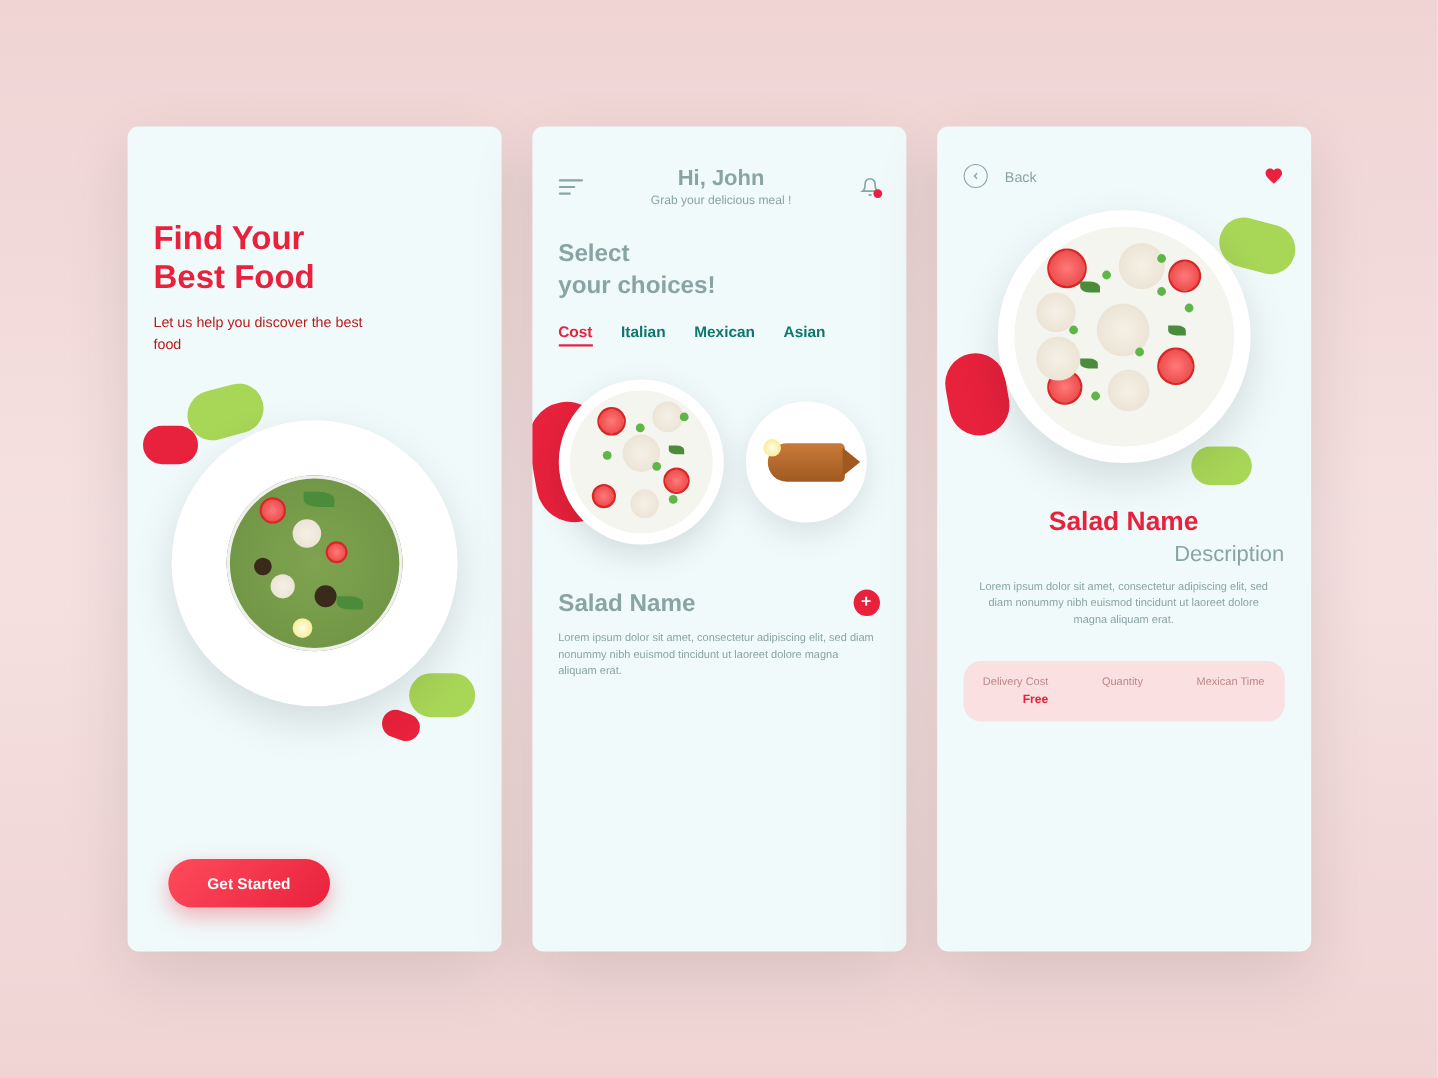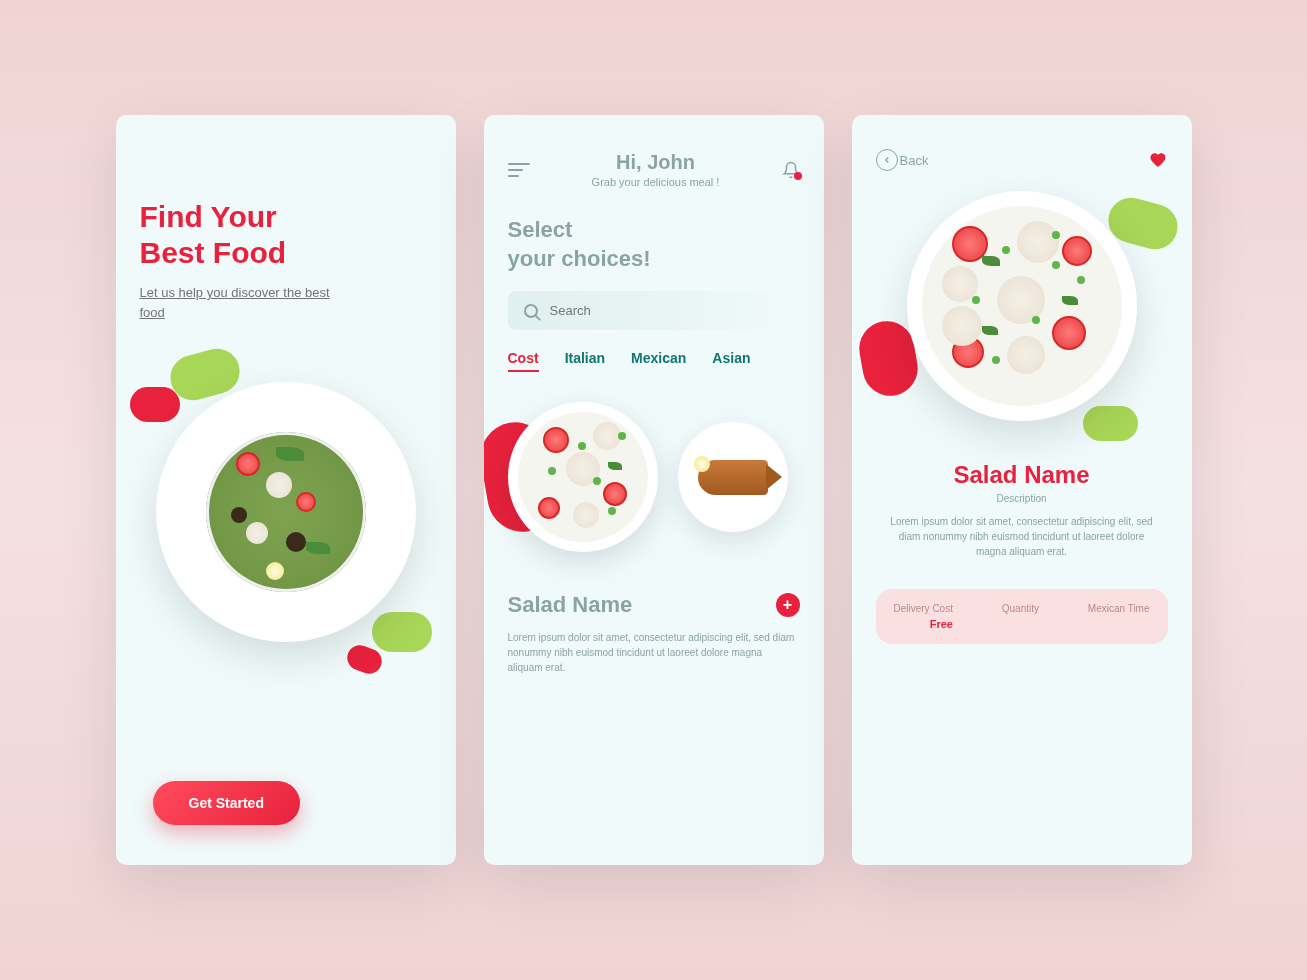--- a/index.html
+++ b/index.html
@@ -18,21 +18,21 @@
     height: 750px;
     background: #f0fafa;
     border-radius: 10px;
     box-shadow: 0 20px 60px rgba(0,0,0,0.1);
     position: relative;
     overflow: hidden;
     padding: 24px;
   }
   
   .s1-title { color: #e8213c; font-size: 30px; font-weight: 800; margin-top: 60px; line-height: 1.2; }
-  .s1-sub { color: #737373; font-size: 13px; margin-top: 12px; line-height: 1.5; max-width: 200px; text-decoration: underline; }
+  .s1-sub { color: #b91c1c; font-size: 13px; margin-top: 12px; line-height: 1.5; max-width: 200px; }
   .s1-plate-wrap { position: relative; margin-top: 40px; height: 320px; }
   .blob { position: absolute; border-radius: 50%; }
   .blob-green1 { width: 70px; height: 45px; background: #a8d657; top: -10px; left: 30px; border-radius: 40px; transform: rotate(-15deg); }
   .blob-red1 { width: 50px; height: 35px; background: #e8213c; top: 25px; left: -10px; border-radius: 30px; }
   .blob-green2 { width: 60px; height: 40px; background: #a8d657; bottom: 30px; right: 0; border-radius: 30px; }
   .blob-red2 { width: 35px; height: 25px; background: #e8213c; bottom: 10px; right: 50px; border-radius: 20px; transform: rotate(20deg); }
   .plate-outer {
     width: 260px; height: 260px; background: #fff; border-radius: 50%;
     display: flex; align-items: center; justify-content: center;
     box-shadow: 0 15px 40px rgba(0,0,0,0.12);
@@ -82,32 +82,32 @@
   .s2-fish { width: 70px; height: 35px; background: linear-gradient(180deg,#c97a3a,#a05a20); border-radius: 40px 10px 10px 40px; position:relative; }
   .s2-fish::after{content:'';position:absolute;right:-14px;top:4px;width:0;height:0;border-left:16px solid #a05a20;border-top:13px solid transparent;border-bottom:13px solid transparent;}
   .s2-fish-egg{position:absolute;width:16px;height:16px;background:radial-gradient(circle,#fffde7,#f5e67a);border-radius:50%;left:-4px;top:-4px;}
   .s2-name-row { display:flex; align-items:center; justify-content:space-between; margin-top: 30px; }
   .s2-item-name { color:#8aa4a4; font-size: 22px; font-weight:700; }
   .s2-add-btn { width:24px; height:24px; background:#e8213c; border-radius:50%; color:#fff; display:flex; align-items:center; justify-content:center; font-size:16px; font-weight:700; }
   .s2-desc { color:#8aa4a4; font-size:10px; line-height:1.5; margin-top:12px; }
   .s2-price { color:#8aa4a4; font-size: 20px; font-weight:600; margin-top: 30px; }
   
   .s3-header { display:flex; align-items:center; justify-content:space-between; margin-top:10px; }
-  .s3-back { display:flex; align-items:center; gap:2px; color:#8aa4a4; font-size:13px; cursor:pointer; }
+  .s3-back { display:flex; align-items:center; gap:16px; color:#8aa4a4; font-size:13px; cursor:pointer; }
   .back-circ { width:22px; height:22px; border:1.5px solid #8aa4a4; border-radius:50%; display:flex; align-items:center; justify-content:center; }
   .back-circ svg { width:10px; height:10px; }
   .heart-icon { width:20px; height:18px; }
   .s3-img-wrap { position:relative; height:260px; margin-top:20px; }
   .s3-blob-g1{position:absolute;width:70px;height:45px;background:#a8d657;top:10px;right:-10px;border-radius:35px;transform:rotate(15deg);}
   .s3-blob-r{position:absolute;width:55px;height:75px;background:#e8213c;bottom:55px;left:-15px;border-radius:30px;transform:rotate(-10deg);}
   .s3-blob-g2{position:absolute;width:55px;height:35px;background:#a8d657;bottom:10px;right:30px;border-radius:30px;}
   .s3-plate{width:230px;height:230px;background:#fff;border-radius:50%;box-shadow:0 15px 40px rgba(0,0,0,0.12);position:absolute;left:50%;transform:translateX(-50%);top:0;display:flex;align-items:center;justify-content:center;}
   .s3-salad{width:200px;height:200px;border-radius:50%;background:#f5f5f0;position:relative;overflow:hidden;}
   .s3-name { color:#e8213c; font-size:24px; font-weight:800; text-align:center; margin-top:10px; }
-  .s3-desc-label { color:#8aa4a4; font-size:10px; text-align:center; margin-top:4px; }
+  .s3-desc-label { color:#8aa4a4; font-size:20px; text-align:right; margin-top:4px; }
   .s3-desc-text { color:#8aa4a4; font-size:10px; text-align:center; line-height:1.5; margin-top:10px; padding: 0 10px; }
   .s3-info-bar { background:#fae0e0; border-radius:16px; padding:14px 18px; display:flex; justify-content:space-between; margin-top:30px; }
   .s3-info-col { text-align:right; }
   .s3-info-lbl { color:#b88; font-size:10px; }
   .s3-info-val { color:#e8213c; font-size:11px; font-weight:700; margin-top:4px; min-height:12px; }
   .s3-order-btn {
     display:block; margin: 26px auto 0;
     background: linear-gradient(135deg,#ff4b5c,#e8213c);
     color:#fff; border:none; padding:14px 36px; border-radius:30px;
     font-weight:800; font-size:13px; letter-spacing:0.5px;
@@ -171,24 +171,20 @@
         </svg>
       <div class="bell-dot"></div>
     </div>
   </div>
 
   <h2 class="s2-select">
     <span>Select</span><br>
     <span>your choices!</span>
   </h2>
 
-  <div class="s2-search">
-    <div class="search-icon"></div>
-    <input type="text" placeholder="Search" style="">
-  </div>
 
   <div class="s2-tabs">
     <div class="s2-tab active">Cost</div>
     <div class="s2-tab">Italian</div>
     <div class="s2-tab">Mexican</div>
     <div class="s2-tab">Asian</div>
   </div>
 
   <div class="s2-carousel">
     <div class="s2-blob-red"></div>

